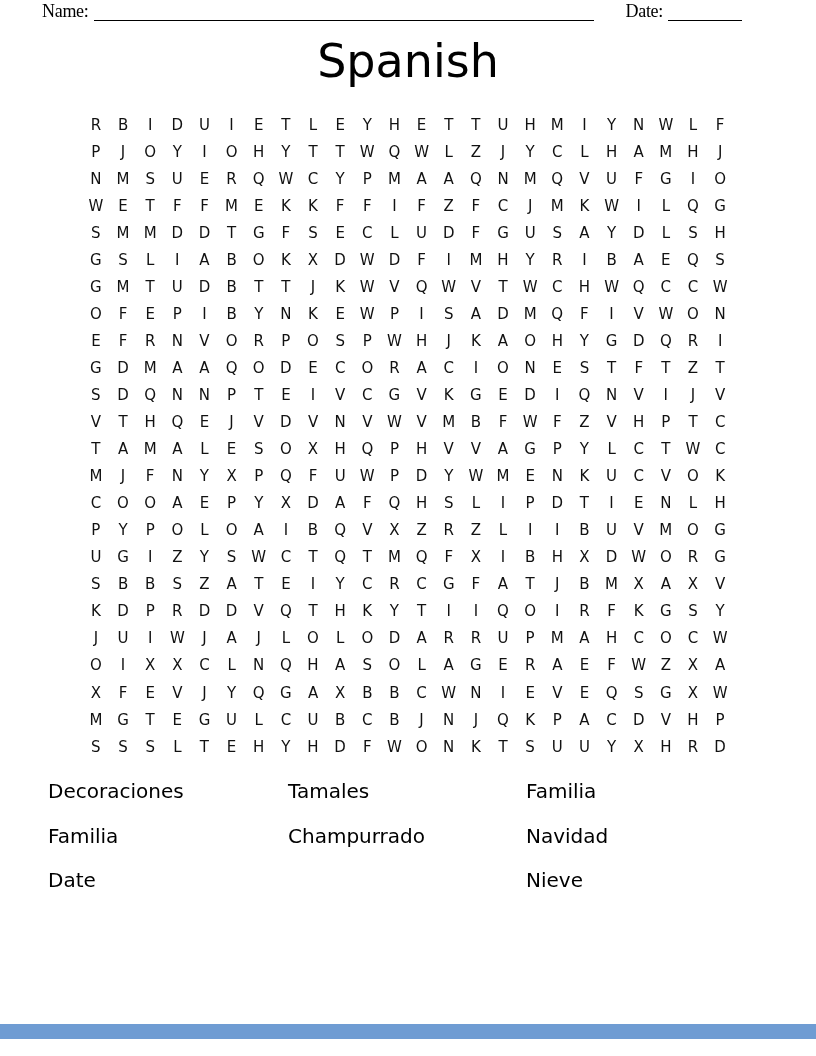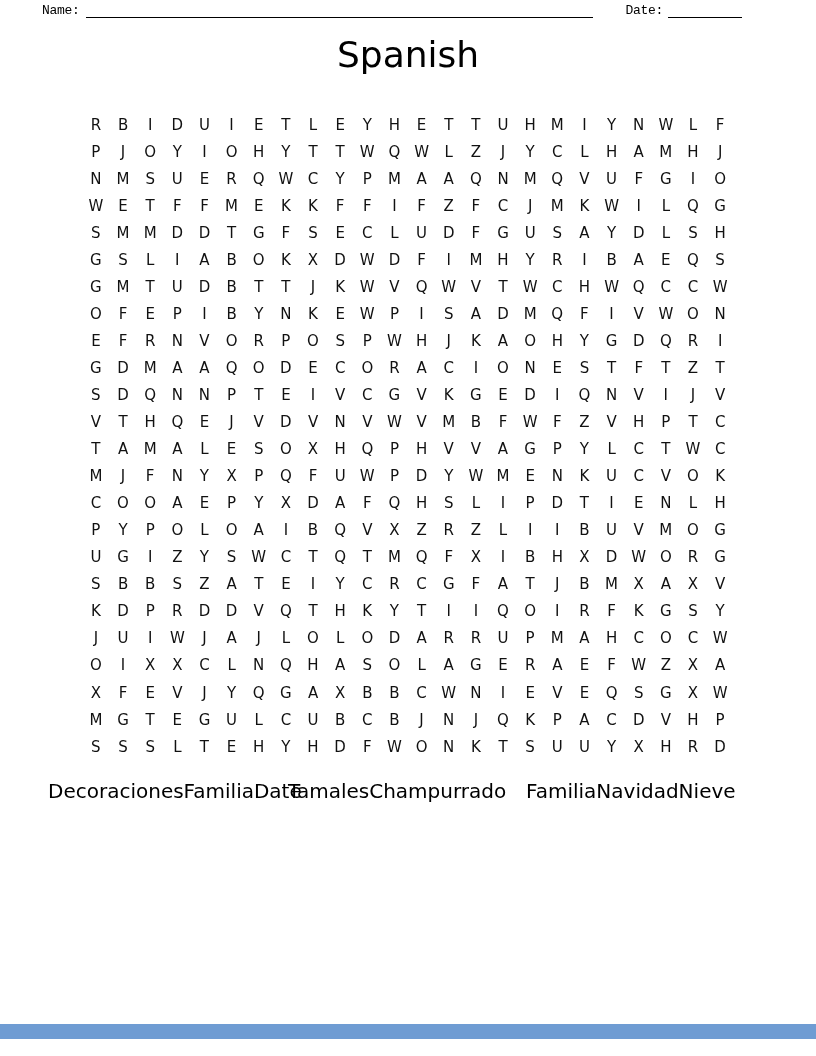--- a/index.html
+++ b/index.html
@@ -10,39 +10,39 @@
     color: #000;
     position: relative;
     overflow: hidden;
   }
 
   
   .header {
     position: absolute;
     top: 2px; left: 42px; width: 700px;
     display: flex; align-items: flex-end;
-    font-family: Liberation Mono, monospace;
-    font-size: 13px; font-weight: 400;
+    font-family: Liberation Serif, serif;
+    font-size: 18px; font-weight: 400;
     line-height: 1;
   }
   .header .lbl { padding-bottom: 1px; letter-spacing: -0.3px; }
   .fill-line {
     border-bottom: 1.6px solid #000;
     height: 15px;
   }
   .name-line { flex: 1 1 auto; margin-left: 6px; }
   .date-lbl { margin-left: 32px; }
   .date-line { width: 74px; margin-left: 5px; }
 
   
   .title {
     position: absolute;
     top: 34px; left: 0; width: 816px;
     text-align: center;
-    font-size: 36px;
+    font-size: 46px;
     font-weight: 500;
     letter-spacing: 0px;
   }
 
   
   .grid {
     position: absolute;
     top: 111px;
     left: 50%;
     transform: translateX(-50%);
@@ -56,21 +56,21 @@
     font-weight: 500;
     color: #111;
   }
 
   
   .word-list {
     position: absolute;
     top: 779px; left: 48px; width: 720px;
     display: flex;
   }
-  .word-col { display: flex; flex-direction: row; }
+  .word-col { display: flex; flex-direction: column; }
   .word-col:nth-child(1) { width: 240px; }
   .word-col:nth-child(2) { width: 238px; }
   .word-col:nth-child(3) { width: 200px; }
   .word {
     height: 44.5px;
     font-size: 20px;
     font-weight: 500;
     line-height: 1.2;
   }
 

